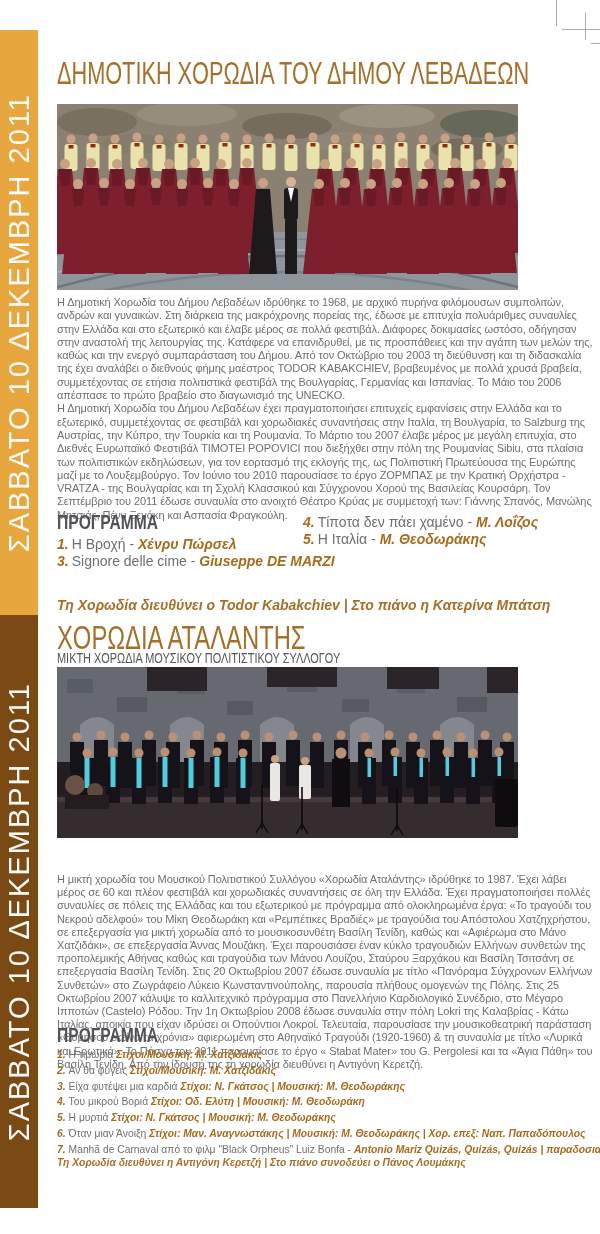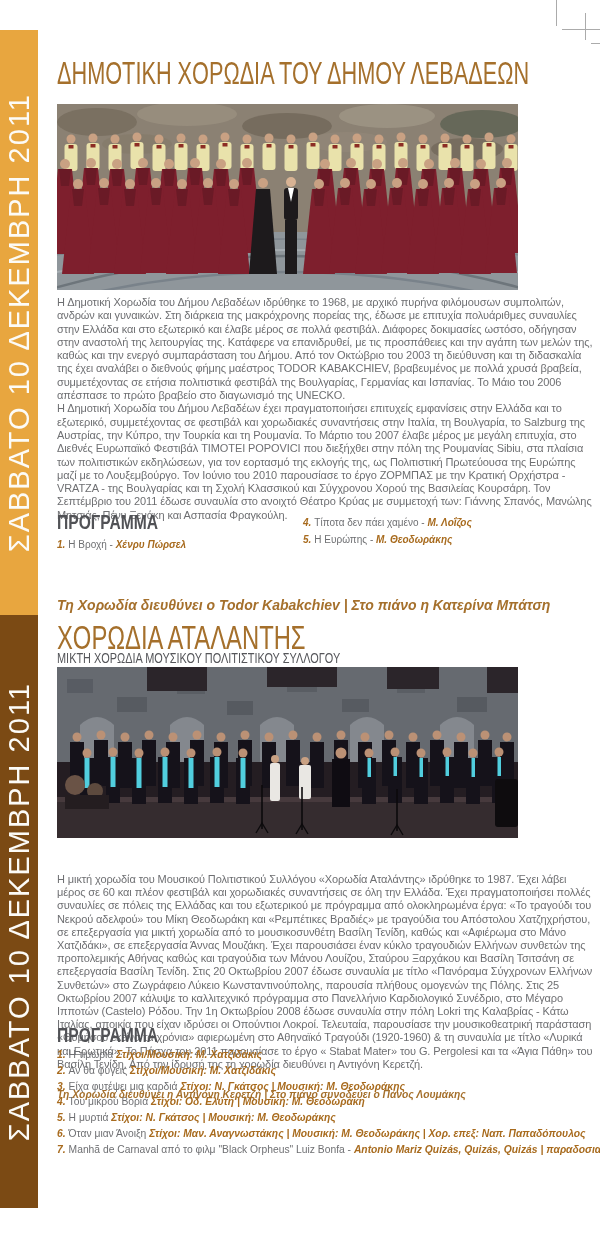--- a/index.html
+++ b/index.html
@@ -38,34 +38,34 @@
   #para-block1{top:296px;}
   #para-block2{top:845px;line-height:13.2px;margin-top:28px;}
   .bodytext p{margin:0;}
   
   .prog-heading{
     position:absolute;left:57px;color:#515256;font-weight:700;font-size:20px;line-height:1;
     transform:scaleX(0.78);transform-origin:left top;white-space:nowrap;
   }
   #prog-heading1{top:512px;}
   #prog-heading2{top:1025px;}
-  .prog-col{position:absolute;font-size:10px;}
+  .prog-col{position:absolute;font-size:14px;}
   #prog1-left{left:57px;top:536px;}
   #prog1-right{left:303px;top:514px;}
   #prog2-list{left:57px;top:1047px;font-size:10.3px;}
   .prog-row{line-height:17px;white-space:nowrap;}
   #prog2-list .prog-row{line-height:15.8px;}
   .num{color:#A86B1E;font-style:italic;font-weight:700;margin-right:3px;}
   .song{color:#6E6F72;}
   .composer,.credit-part{color:#A86B1E;font-style:italic;font-weight:700;}
   .conductor-line{
     position:absolute;left:57px;color:#A5702C;font-style:italic;font-weight:700;font-size:14px;white-space:nowrap;
   }
   #credit1{top:597px;}
-  #credit2{top:1089px;font-size:10.3px;}
+  #credit2{top:1157px;font-size:10.3px;}
 </style>
 </head>
 <body>
 
 <div id="page">
 
   <div class="mark" style="left:556px;top:0;width:1px;height:26px;"></div>
   <div class="mark" style="left:562px;top:29px;width:38px;height:1px;"></div>
   <div class="mark" style="left:585px;top:13px;width:1px;height:27px;"></div>
   <div class="mark" style="left:591px;top:43px;width:9px;height:1px;"></div>
@@ -179,28 +179,31 @@
     <p>Η Δημοτική Χορωδία του Δήμου Λεβαδέων ιδρύθηκε το 1968, με αρχικό πυρήνα φιλόμουσων συμπολιτών, ανδρών και γυναικών. Στη διάρκεια της μακρόχρονης πορείας της, έδωσε με επιτυχία πολυάριθμες συναυλίες στην Ελλάδα και στο εξωτερικό και έλαβε μέρος σε πολλά φεστιβάλ. Διάφορες δοκιμασίες ωστόσο, οδήγησαν στην αναστολή της λειτουργίας της. Κατάφερε να επανιδρυθεί, με τις προσπάθειες και την αγάπη των μελών της, καθώς και την ενεργό συμπαράσταση του Δήμου. Από τον Οκτώβριο του 2003 τη διεύθυνση και τη διδασκαλία της έχει αναλάβει ο διεθνούς φήμης μαέστρος TODOR KABAKCHIEV, βραβευμένος με πολλά χρυσά βραβεία, συμμετέχοντας σε ετήσια πολιτιστικά φεστιβάλ της Βουλγαρίας, Γερμανίας και Ισπανίας. Το Μάιο του 2006 απέσπασε το πρώτο βραβείο στο διαγωνισμό της UNECKO.</p>
     <p>Η Δημοτική Χορωδία του Δήμου Λεβαδέων έχει πραγματοποιήσει επιτυχείς εμφανίσεις στην Ελλάδα και το εξωτερικό, συμμετέχοντας σε φεστιβάλ και χορωδιακές συναντήσεις στην Ιταλία, τη Βουλγαρία, το Salzburg της Αυστρίας, την Κύπρο, την Τουρκία και τη Ρουμανία. Το Μάρτιο του 2007 έλαβε μέρος με μεγάλη επιτυχία, στο Διεθνές Ευρωπαϊκό Φεστιβάλ TIMOTEI POPOVICI που διεξήχθει στην πόλη της Ρουμανίας Sibiu, στα πλαίσια των πολιτιστικών εκδηλώσεων, για τον εορτασμό της εκλογής της, ως Πολιτιστική Πρωτεύουσα της Ευρώπης μαζί με το Λουξεμβούργο. Τον Ιούνιο του 2010 παρουσίασε το έργο ΖΟΡΜΠΑΣ με την Κρατική Ορχήστρα - VRATZA - της Βουλγαρίας και τη Σχολή Κλασσικού και Σύγχρονου Χορού της Βασιλείας Κουρσάρη. Τον Σεπτέμβριο του 2011 έδωσε συναυλία στο ανοιχτό Θέατρο Κρύας με συμμετοχή των: Γιάννης Σπανός, Μανώλης Μητσιάς, Πένυ Ξενάκη και Ασπασία Φραγκούλη.</p>
   </div>
 
   <div class="prog-heading" id="prog-heading1">ΠΡΟΓΡΑΜΜΑ</div>
 
   <div class="prog-col" id="prog1-left">
     <div class="prog-row">
       <span class="num">1.</span><span class="song">Η Βροχή - </span><span class="composer">Χένρυ Πώρσελ</span>
     </div>
+    <div class="prog-row">
+      <span class="num">3.</span><span class="song">Signore delle cime - </span><span class="composer">Giuseppe DE MARZI</span>
+    </div>
   </div>
 
   <div class="prog-col" id="prog1-right">
     <div class="prog-row">
       <span class="num">4.</span><span class="song">Τίποτα δεν πάει χαμένο - </span><span class="composer">Μ. Λοΐζος</span>
     </div>
     <div class="prog-row">
-      <span class="num">5.</span><span class="song">Η Ευρώπης - </span><span class="composer">Μ. Θεοδωράκης</span>
+      <span class="num">5.</span><span class="song">Η Ιταλία - </span><span class="composer">Μ. Θεοδωράκης</span>
     </div>
   </div>
 
   <div class="conductor-line" id="credit1">Τη Χορωδία διευθύνει ο Todor Kabakchiev | Στο πιάνο η Κατερίνα Μπάτση</div>
 
   <div class="sec-title cond" id="title2">ΧΟΡΩΔΙΑ ΑΤΑΛΑΝΤΗΣ</div>
   <div id="subtitle2">ΜΙΚΤΗ ΧΟΡΩΔΙΑ ΜΟΥΣΙΚΟΥ ΠΟΛΙΤΙΣΤΙΚΟΥ ΣΥΛΛΟΓΟΥ</div>
 
   <div class="photo" id="photo2" role="img" aria-label="Χορωδία σε νυχτερινή σκηνή με πέτρινο τείχος: χορωδοί στα μαύρα με γαλάζια μαντήλια και γραβάτες, δύο παιδιά στα λευκά στο κέντρο, μικρόφωνα μπροστά">
     <svg width="461" height="171" viewBox="0 0 461 171" xmlns="http://www.w3.org/2000/svg">

